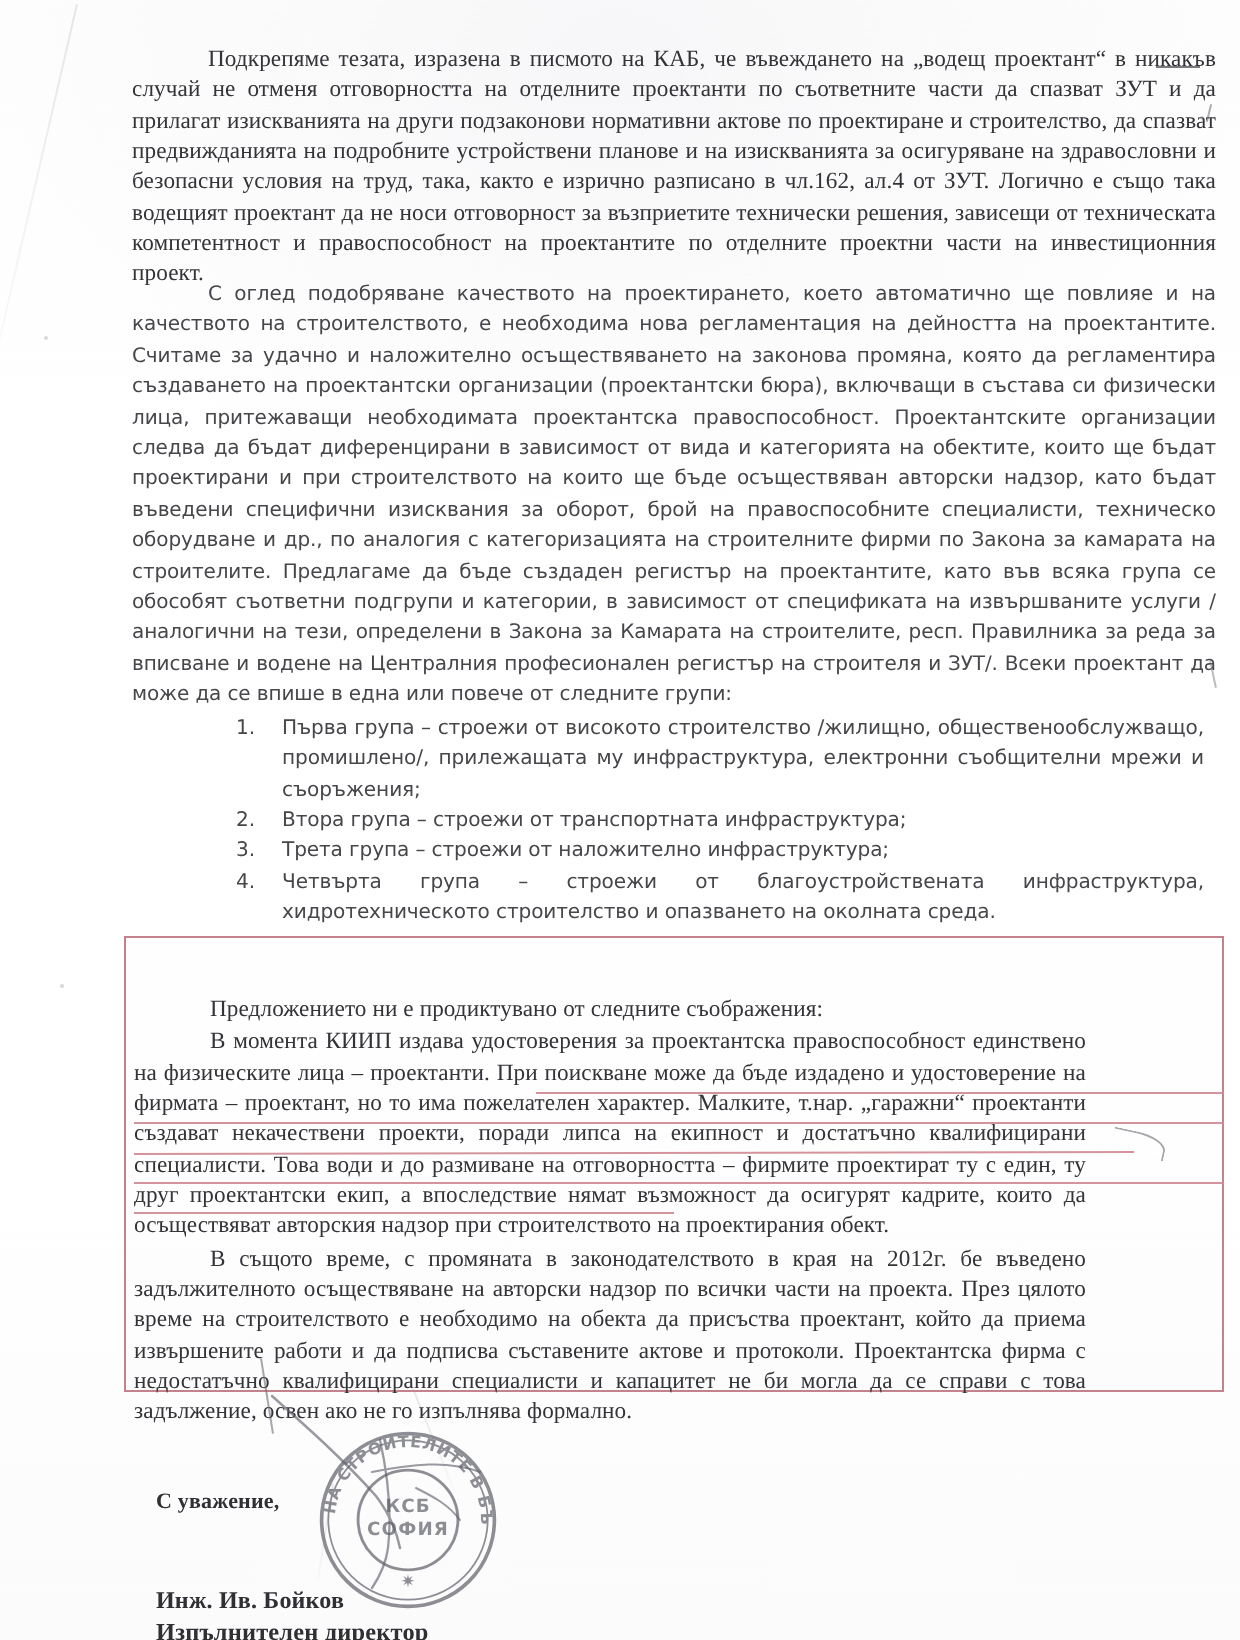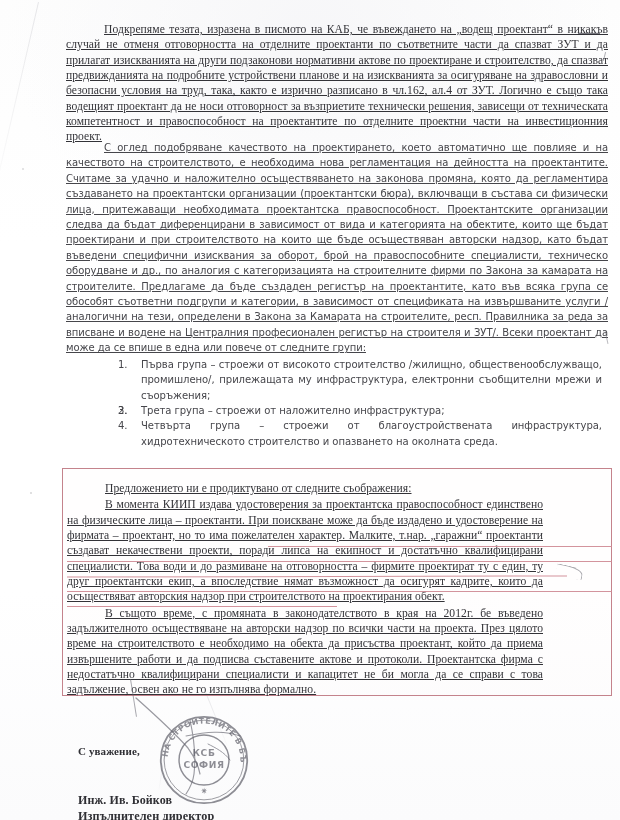--- a/index.html
+++ b/index.html
@@ -40,21 +40,20 @@
 
   .speck { position: absolute; background: rgba(150,150,156,0.35); border-radius: 50%; pointer-events: none; }
 
   .para {
     margin: 0 0 1px 0;
     padding: 0 12px 0 66px;
     text-align: justify;
     text-justify: inter-word;
     text-indent: 38px;
     color: #38383c;
-    text-decoration: underline;
   }
 
   
   .serif-block .para {
     font-family: "Liberation Serif", "DejaVu Serif", serif;
     font-size: 11.6px;
     line-height: 15.35px;
     letter-spacing: .05px;
     color: #333338;
   }
@@ -101,21 +100,21 @@
     top: 468px;
     width: 550px;
     height: 228px;
     border: 1.1px solid #c4838c;
     box-sizing: border-box;
     background: rgba(255,252,252,0.25);
   }
   #highlight-box .inner {
     position: absolute;
     left: -62px;
-    top: 12px;
+    top: 28px;
     width: 556px;
   }
   #highlight-box .para { padding: 0 14px 0 66px; }
 
   
   .hl-underline {
     position: absolute;
     height: 1.05px;
     background: #cf8b95;
     pointer-events: none;
@@ -239,20 +238,21 @@
   <div id="section-mid" class="sans-block">
     <p class="para">С оглед подобряване качеството на проектирането, което автоматично ще повлияе и на качеството на строителството, е необходима нова регламентация на дейността на проектантите. Считаме за удачно и наложително осъществяването на законова промяна, която да регламентира създаването на проектантски организации (проектантски бюра), включващи в състава си физически лица, притежаващи необходимата проектантска правоспособност. Проектантските организации следва да бъдат диференцирани в зависимост от вида и категорията на обектите, които ще бъдат проектирани и при строителството на които ще бъде осъществяван авторски надзор, като бъдат въведени специфични изисквания за оборот, брой на правоспособните специалисти, техническо оборудване и др., по аналогия с категоризацията на строителните фирми по Закона за камарата на строителите. Предлагаме да бъде създаден регистър на проектантите, като във всяка група се обособят съответни подгрупи и категории, в зависимост от спецификата на извършваните услуги /аналогични на тези, определени в Закона за Камарата на строителите, респ. Правилника за реда за вписване и водене на Централния професионален регистър на строителя и ЗУТ/. Всеки проектант да може да се впише в една или повече от следните групи:</p>
 
     <ol class="group-list">
       <li>
         <span class="num">1.</span>
         <span>Първа група – строежи от високото строителство /жилищно, общественообслужващо, промишлено/, прилежащата му инфраструктура, електронни съобщителни мрежи и съоръжения;</span>
       </li>
       <li>
         <span class="num">2.</span>
+        <span>Втора група – строежи от транспортната инфраструктура;</span>
       </li>
       <li>
         <span class="num">3.</span>
         <span>Трета група – строежи от наложително инфраструктура;</span>
       </li>
       <li>
         <span class="num">4.</span>
         <span>Четвърта група – строежи от благоустройствената инфраструктура, хидротехническото строителство и опазването на околната среда.</span>
       </li>
     </ol>

